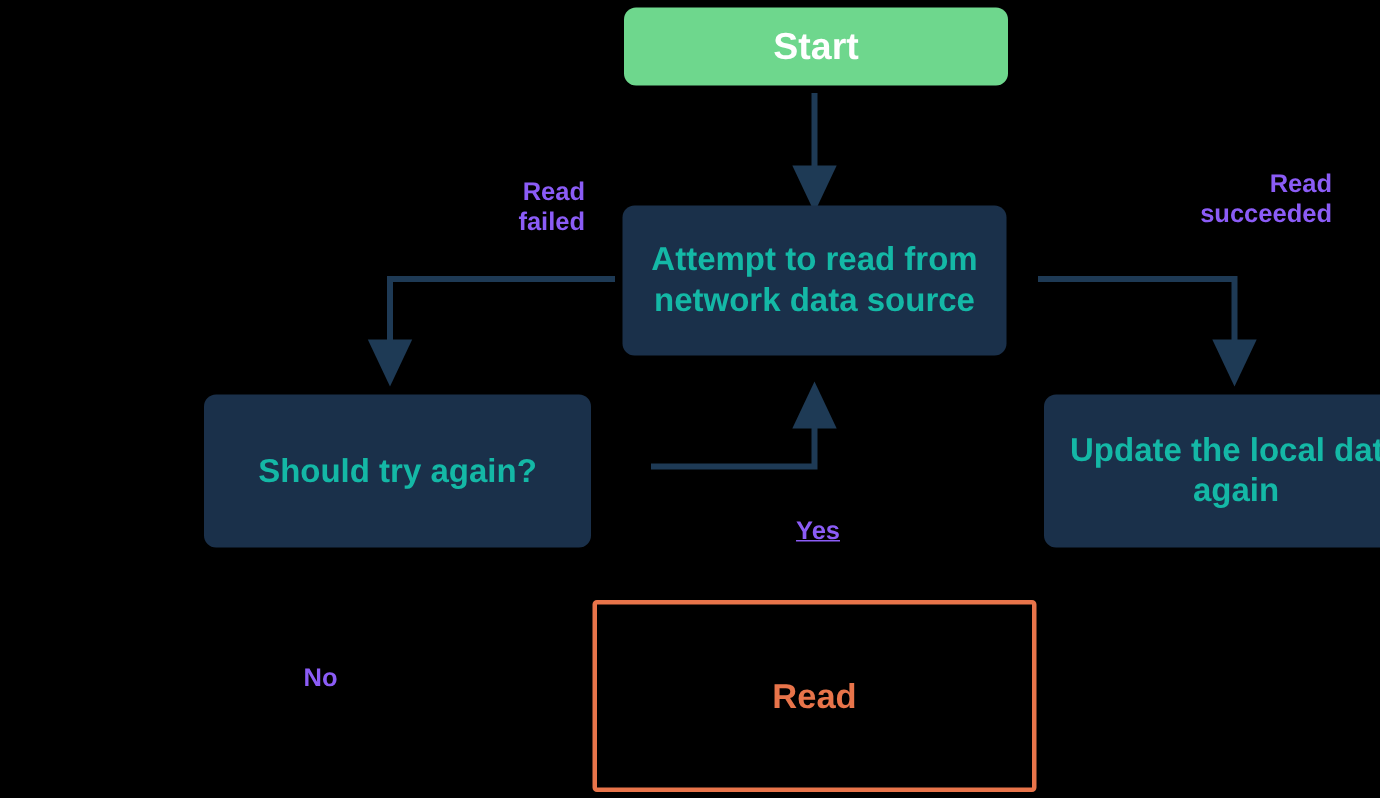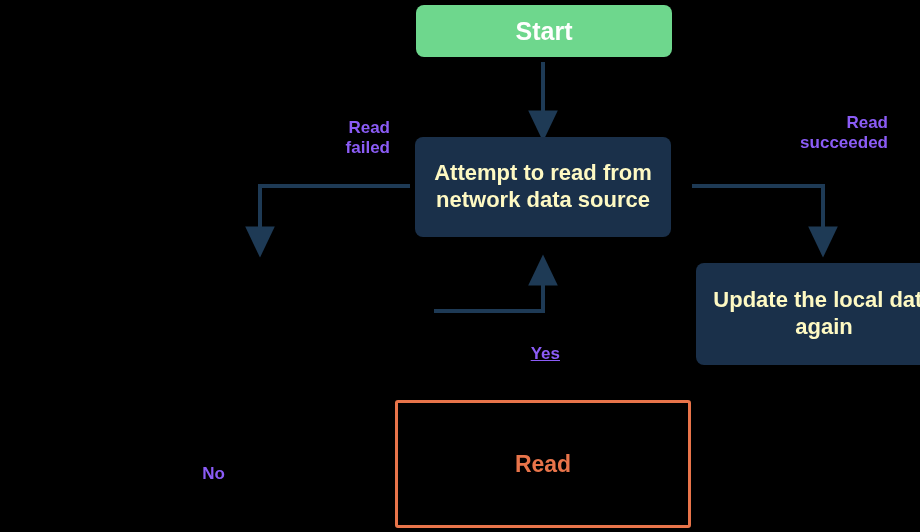--- a/index.html
+++ b/index.html
@@ -27,21 +27,21 @@
     line-height: 1.22;
   }
   .node-start {
     background: #6ed78d;
     color: #ffffff;
     font-size: 25px;
     font-weight: 700;
   }
   .node-process {
     background: #1a304a;
-    color: #fef9c3;
+    color: #14b8a6;
     font-size: 22px;
     font-weight: 700;
     padding: 0 14px;
   }
   .node-done {
     background: transparent;
     border: 3px solid #e8744a;
     color: #e8744a;
     font-size: 23px;
     font-weight: 700;
@@ -95,32 +95,35 @@
   </svg>
 
   <div class="node node-start" style="left:372px; top:5px; width:256px; height:52px;">
     <span>Start</span>
   </div>
 
   <div class="node node-process" style="left:371px; top:137px; width:256px; height:100px;">
     <span>Attempt to read from network data source</span>
   </div>
 
+  <div class="node node-process" style="left:92px; top:263px; width:258px; height:102px;">
+    <span>Should try again?</span>
+  </div>
 
   <div class="node node-process" style="left:652px; top:263px; width:256px; height:102px;">
     <span>Update the local data again</span>
   </div>
 
   <div class="node node-done" style="left:351px; top:400px; width:296px; height:128px;">
     <span>Read</span>
   </div>
 
   <div class="edge-label" style="left:186px; top:118px; width:160px;">Read
 failed</div>
 
   <div class="edge-label" style="left:644px; top:113px; width:200px;">Read
 succeeded</div>
 
   <div class="edge-label" style="left:396px; top:344px; width:120px;text-decoration:underline;">Yes</div>
 
-  <div class="edge-label" style="left:61px; top:464px; width:120px;">No</div>
+  <div class="edge-label" style="left:61px; top:442px; width:120px;">No</div>
 
 </div>
 
 </body></html>

